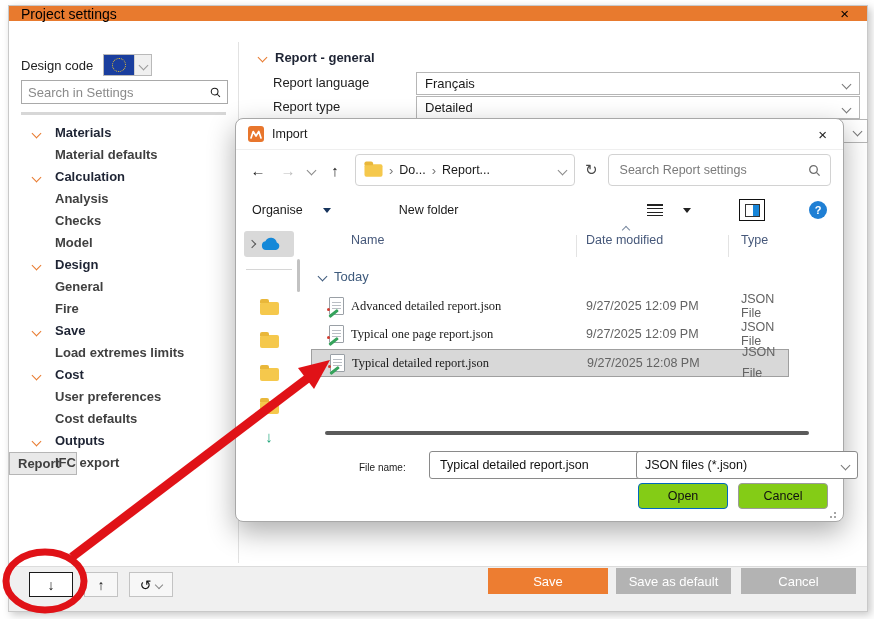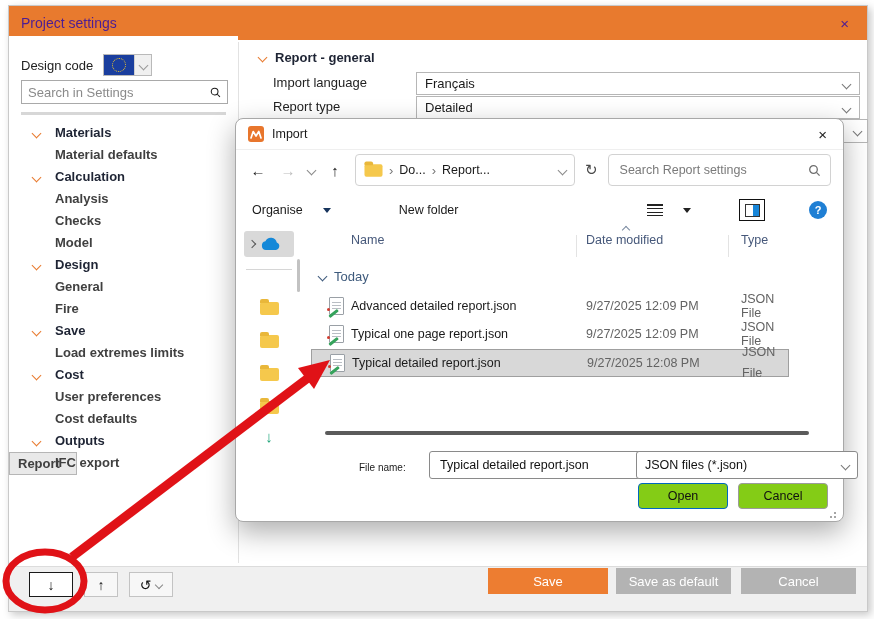--- a/index.html
+++ b/index.html
@@ -1,20 +1,20 @@
 <!DOCTYPE html>
 <html><head>
 <meta charset="utf-8">
 <style>
   html,body{margin:0;padding:0;background:#fff;width:874px;height:619px;overflow:hidden;
             font-family:"Liberation Sans",sans-serif;font-size:13px;color:#222;}
   
   .win{position:absolute;left:8px;top:5px;width:858px;height:605px;background:#fff;
        border:1px solid #c9c9c9;box-shadow:3px 3px 8px rgba(0,0,0,.22);}
-  .titlebar{position:absolute;left:0;top:0;right:0;height:34px;background:#e87a2e;color:#4c1d95;
+  .titlebar{position:absolute;left:0;top:0;right:0;height:15px;background:#e87a2e;color:#000000;
             display:flex;align-items:center;padding:0 12px;font-size:14px;}
   .titlebar .close{margin-left:auto;font-size:15px;cursor:default;padding:0 6px;}
   
   .sidebar{position:absolute;left:0;top:30px;width:229px;bottom:44px;background:#fff;}
   .vdivider{position:absolute;left:229px;top:36px;bottom:48px;width:1px;background:#e2e2e2;}
   .dc-row{position:absolute;left:12px;top:18px;display:flex;align-items:center;gap:10px;}
   .flagctl{display:flex;border:1px solid #b9b9b9;height:20px;}
   .euflag{width:30px;height:20px;background:#1a3e9e;position:relative;}
   .euflag i{position:absolute;left:50%;top:50%;width:12px;height:12px;margin:-7px 0 0 -7px;
             border:1.6px dotted #f3c928;border-radius:50%;}
@@ -89,21 +89,21 @@
   .dlarrow{color:#1fa57a;font-size:15px;text-align:center;font-weight:bold;}
   
   .hdr{position:absolute;left:75px;top:114px;width:470px;height:24px;color:#46587a;font-size:12.5px;}
   .hdr .c1{position:absolute;left:40px;}
   .hdr .c2{position:absolute;left:275px;}
   .hdr .c3{position:absolute;left:430px;}
   .hdr .sortchev{position:absolute;left:312px;top:-6px;}
   .colsep{position:absolute;top:116px;width:1px;height:22px;background:#e3e3e3;}
   .group{position:absolute;left:83px;top:150px;display:flex;align-items:center;gap:8px;color:#3e5a7c;font-size:13px;}
   .frow{position:absolute;left:75px;width:452px;height:26px;display:flex;align-items:center;font-size:12.5px;color:#1a1a1a;}
-  .frow .fname{position:absolute;left:40px;}
+  .frow .fname{position:absolute;left:40px;font-family:Liberation Serif, serif;}
   .frow .fdate{position:absolute;left:275px;color:#636363;}
   .frow .ftype{position:absolute;left:430px;color:#636363;}
   .frow.sel{background:#d8d8d8;border:1px solid #9f9f9f;}
   .ficon{position:absolute;left:18px;width:13px;height:16px;background:#fff;border:1px solid #9aa0a6;border-radius:1px;}
   .ficon i{position:absolute;left:2px;right:2px;height:1px;background:#b9bec4;}
   .ficon u{position:absolute;left:-2px;bottom:-1px;width:11px;height:2.6px;background:#35a35b;transform:rotate(-38deg);border-radius:1px;}
   .ficon s{position:absolute;left:-3px;bottom:3px;width:3px;height:3px;background:#d23b2e;border-radius:50%;}
   .hscroll{position:absolute;left:89px;top:312px;width:484px;height:4px;background:#5b5b5b;border-radius:2px;}
   
   .fn-label{position:absolute;left:123px;top:343px;color:#1a1a1a;font-size:10px;}
@@ -172,21 +172,21 @@
       <div class="trow item sel"><span>Report</span></div>
       <div class="trow item"><span>IFC export</span></div>
     </div>
   </div>
   <div class="vdivider"></div>
 
   <div class="sechead">
     <span class="chev or"></span>
     <span>Report - general</span>
   </div>
-  <div class="frow-label" style="top:66px;">Import language</div>
+  <div class="frow-label" style="top:66px;">Report language</div>
   <div class="sel" style="left:407px;top:66px;width:418px;">
     <span>Français</span><span class="chev" style="border-color:#777;"></span>
   </div>
   <div class="frow-label" style="top:90px;">Report type</div>
   <div class="sel" style="left:407px;top:90px;width:418px;">
     <span>Detailed</span><span class="chev" style="border-color:#777;"></span>
   </div>
 
   <div class="footer">
     <div class="tool-btn focus" style="left:20px;width:42px;">

